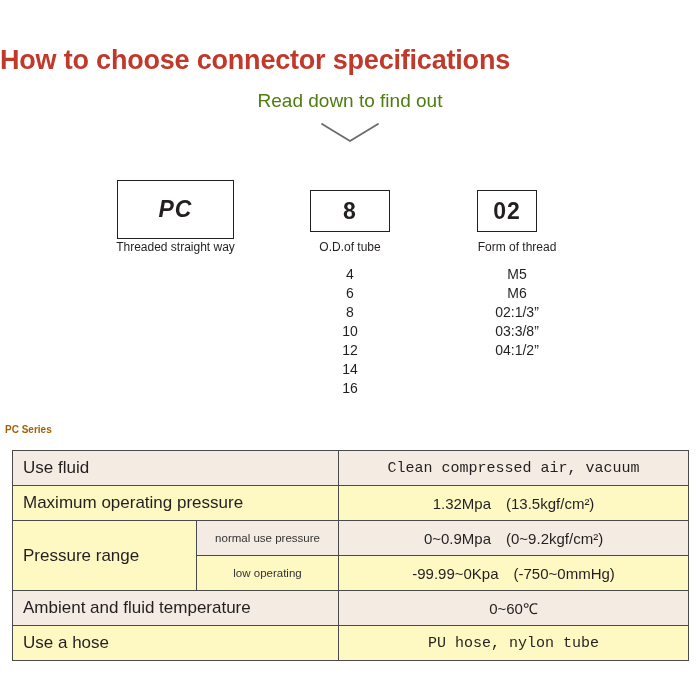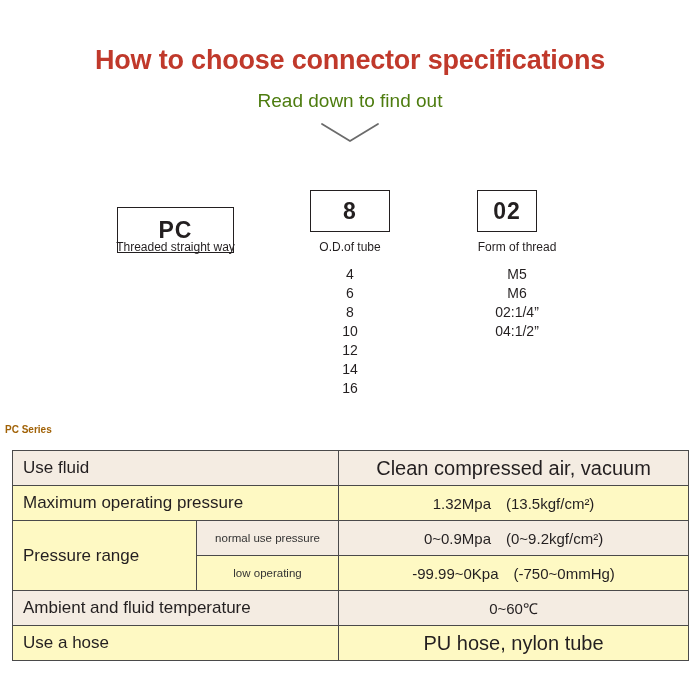--- a/index.html
+++ b/index.html
@@ -15,21 +15,21 @@
     color: #231f20;
     overflow: hidden;
   }
 
   
   .title {
     position: absolute;
     left: 0;
     top: 45px;
     width: 700px;
-    text-align: center;
+    text-align: left;
     font-size: 27px;
     font-weight: 700;
     color: #c0392b;
     letter-spacing: -0.2px;
   }
   .subtitle {
     position: absolute;
     left: 0;
     top: 90px;
     width: 700px;
@@ -52,21 +52,21 @@
     border: 1.6px solid #231f20;
     background: #ffffff;
     box-sizing: border-box;
     display: flex;
     align-items: center;
     justify-content: center;
     font-size: 23px;
     font-weight: 700;
     letter-spacing: 1px;
   }
-  .box-pc  { left: 117px; top: 207px; width: 117px; height: 46px; }
+  .box-pc  { left: 117px; top: 180px; width: 117px; height: 59px; font-style: italic; }
   .box-od  { left: 310px; top: 190px; width: 80px;  height: 42px; }
   .box-ft  { left: 477px; top: 190px; width: 60px;  height: 42px; }
 
   .caption {
     position: absolute;
     text-align: center;
     font-size: 12px;
     font-weight: 400;
     color: #231f20;
   }
@@ -122,21 +122,21 @@
     font-size: 11.5px;
     font-weight: 400;
     text-align: center;
     color: #333;
   }
   td.val {
     font-size: 15px;
     text-align: center;
     color: #231f20;
   }
-  td.val.big { font-size: 20px; }
+  td.val.big { font-size: 15px; font-family: Liberation Mono, monospace; }
   .beige { background: #f4ece2; }
   .white { background: #fef9c3; }
 </style>
 </head>
 <body>
 
 <div class="title">How to choose connector specifications</div>
 <div class="subtitle">Read down to find out</div>
 
 <div class="chevron">
@@ -160,21 +160,22 @@
   <div>8</div>
   <div>10</div>
   <div>12</div>
   <div>14</div>
   <div>16</div>
 </div>
 
 <div class="optlist list-ft">
   <div>M5</div>
   <div>M6</div>
-  <div>02:1/4”</div>
+  <div>02:1/3”</div>
+  <div>03:3/8”</div>
   <div>04:1/2”</div>
 </div>
 
 <div class="series-label">PC Series</div>
 
 <table class="spec-table">
   <colgroup>
     <col style="width:184px">
     <col style="width:142px">
     <col style="width:350px">

